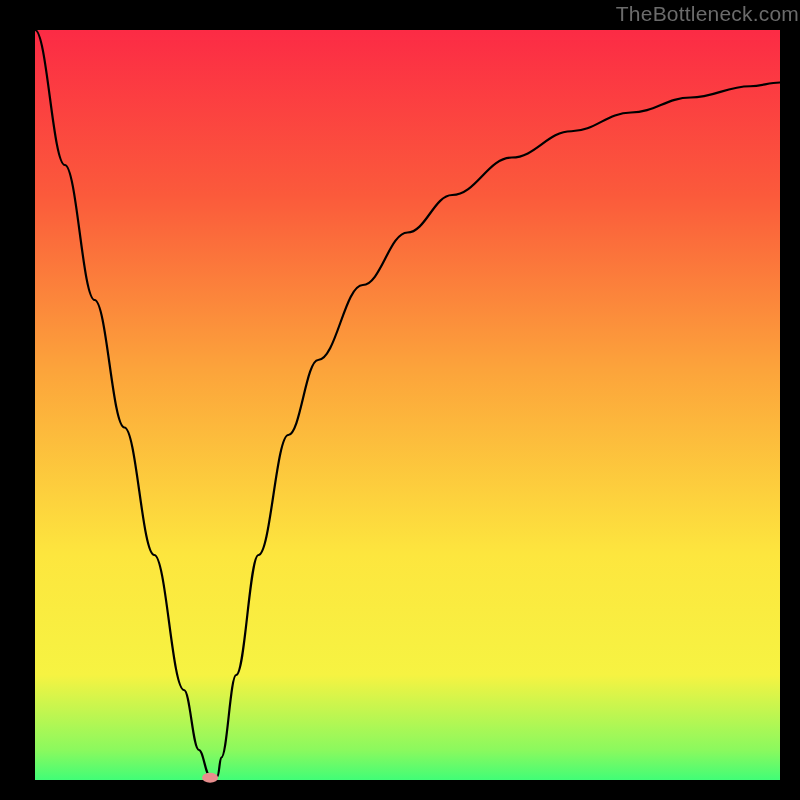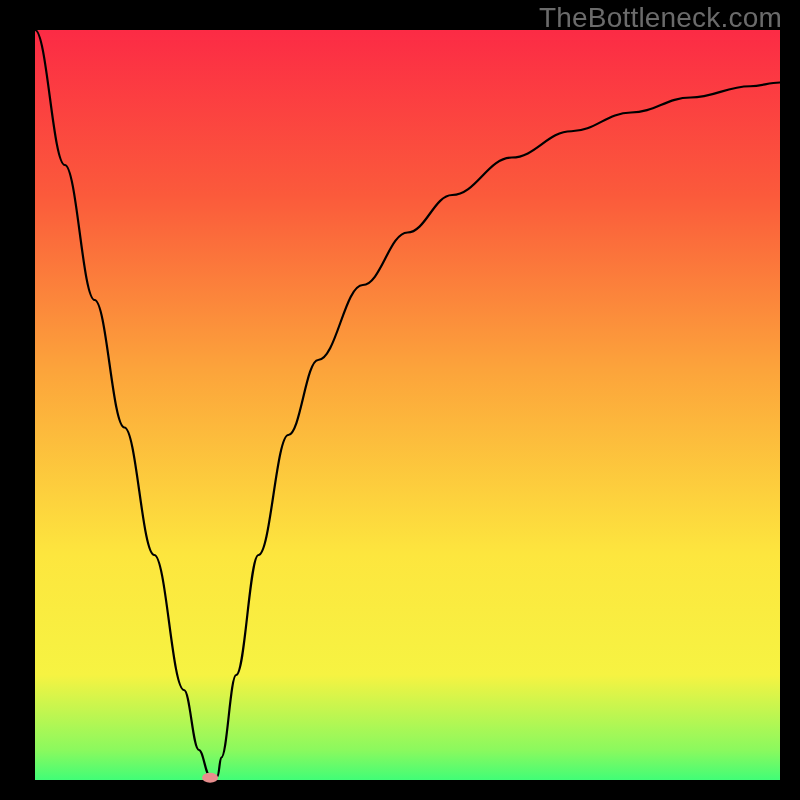--- a/index.html
+++ b/index.html
@@ -13,23 +13,23 @@
   }
   .frame {
     position: relative;
     width: 800px;
     height: 800px;
     background: #000;
   }
   .attribution {
     position: absolute;
     top: 2px;
-    right: 18px;
+    right: 1px;
     color: #6b6b6b;
-    font-size: 28px;
+    font-size: 21px;
     font-weight: 500;
     letter-spacing: 0.2px;
     z-index: 10;
   }
   svg.plot {
     position: absolute;
     left: 0;
     top: 0;
   }
 </style>

